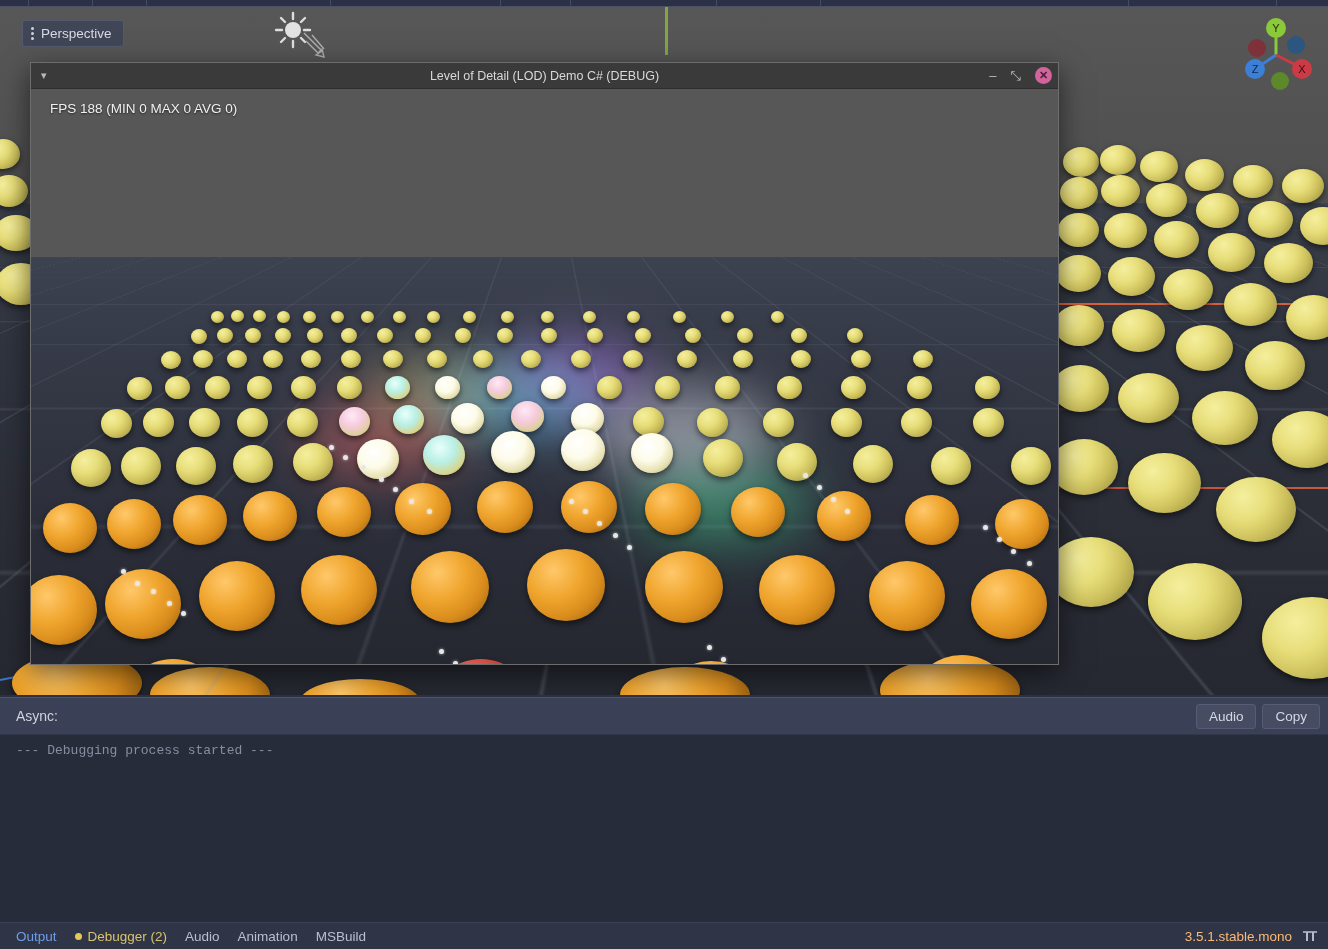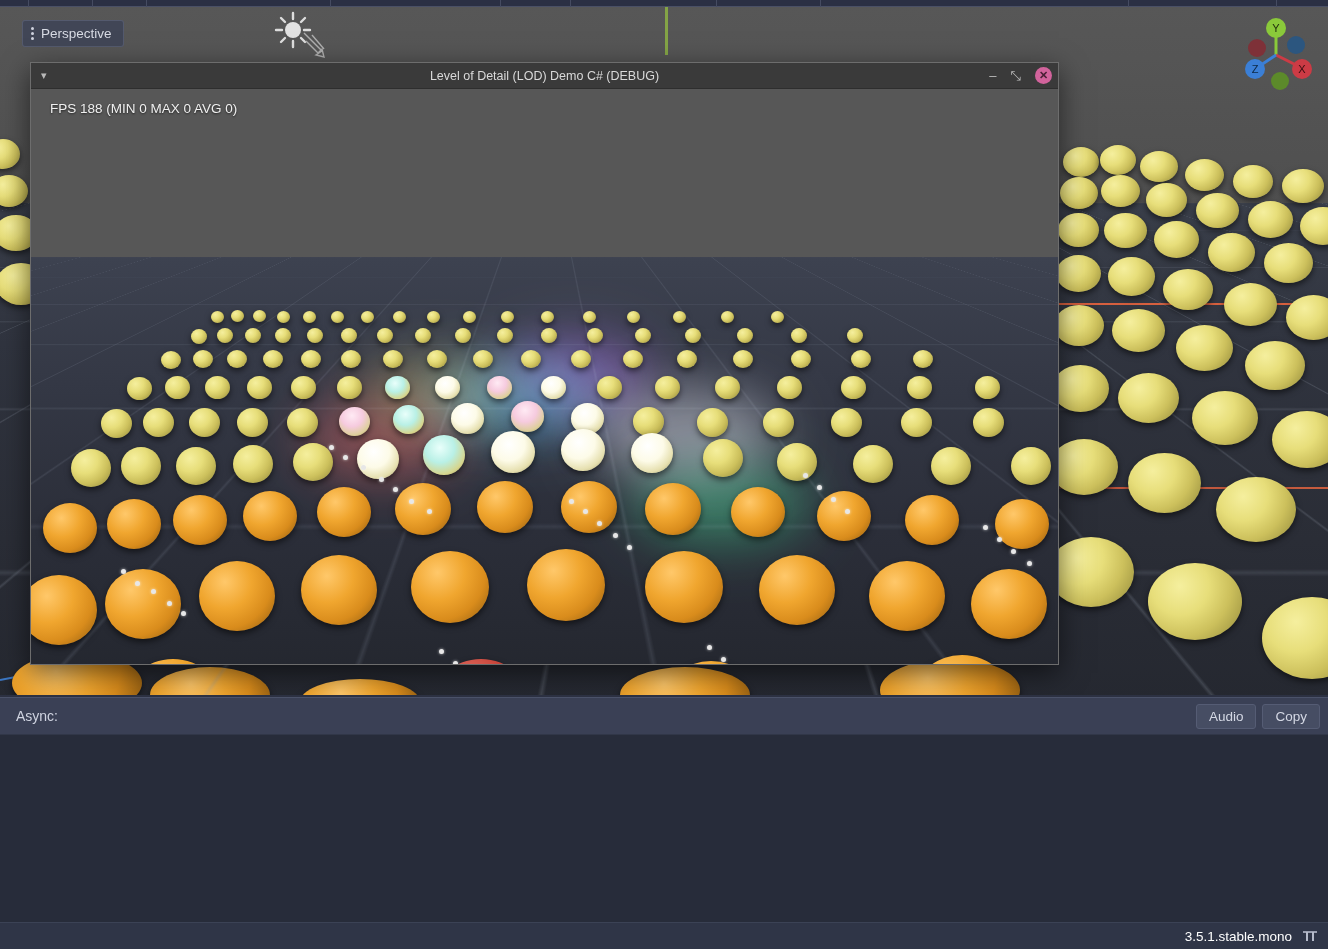--- a/index.html
+++ b/index.html
@@ -132,21 +132,21 @@
     position: absolute; left: 0; bottom: 0; width: 1328px; height: 27px;
     background: #2f3547; border-top: 1px solid #3b4255;
     display: flex; align-items: center; padding: 0 10px 0 16px;
     font-size: 13.5px;
   }
   .tab { color: #b9bfd0; margin-right: 18px; cursor: pointer; display: flex; align-items: center; gap: 6px; }
   .tab.active { color: #6f9ee8; }
   .tab.warn { color: #d9c36a; }
   .dot-yellow { width: 7px; height: 7px; border-radius: 50%; background: #e5c85a; display:inline-block; }
   .statusbar .spacer { flex: 1; }
-  .version { color: #ffffff; margin-right: 10px; }
+  .version { color: #fdba74; margin-right: 10px; }
   .grip { display: flex; gap: 2px; align-items: flex-start; }
 
   
   .gamewin {
     position: absolute; left: 30px; top: 55px; width: 1029px; height: 603px;
     background: #3c3c3c; border: 1px solid #6d6d6d;
     box-shadow: 0 8px 26px rgba(0,0,0,.55);
     overflow: hidden;
   }
   .gw-title {
@@ -521,24 +521,43 @@
   </div>
 
   <div class="dock">
     <div class="dock-head">
       <span>Async:</span>
       <span class="spacer"></span>
       <button class="dock-btn">Audio</button>
       <button class="dock-btn">Copy</button>
     </div>
     <div class="dock-log" id="log-area">
+        <div class="log-line dim">--- Debugging process started ---</div>
       </div>
   </div>
 
   <div class="statusbar">
+    <div id="tab-holder" style="display:flex;align-items:center;">
+        <span class="tab active">
+          <span>Output</span>
+        </span>
+        <span class="tab warn">
+          <i class="dot-yellow"></i>
+          <span>Debugger (2)</span>
+        </span>
+        <span class="tab">
+          <span>Audio</span>
+        </span>
+        <span class="tab">
+          <span>Animation</span>
+        </span>
+        <span class="tab">
+          <span>MSBuild</span>
+        </span>
+      </div>
     <span class="spacer"></span>
     <span class="version">3.5.1.stable.mono</span>
     <span class="grip">
       <svg width="16" height="14" viewBox="0 0 16 14">
         <line x1="1" y1="3" x2="15" y2="3" stroke="#b6bbcb" stroke-width="1.6"></line>
         <line x1="5" y1="3" x2="5" y2="12" stroke="#b6bbcb" stroke-width="2"></line>
         <line x1="11" y1="3" x2="11" y2="12" stroke="#b6bbcb" stroke-width="2"></line>
       </svg>
     </span>
   </div>

